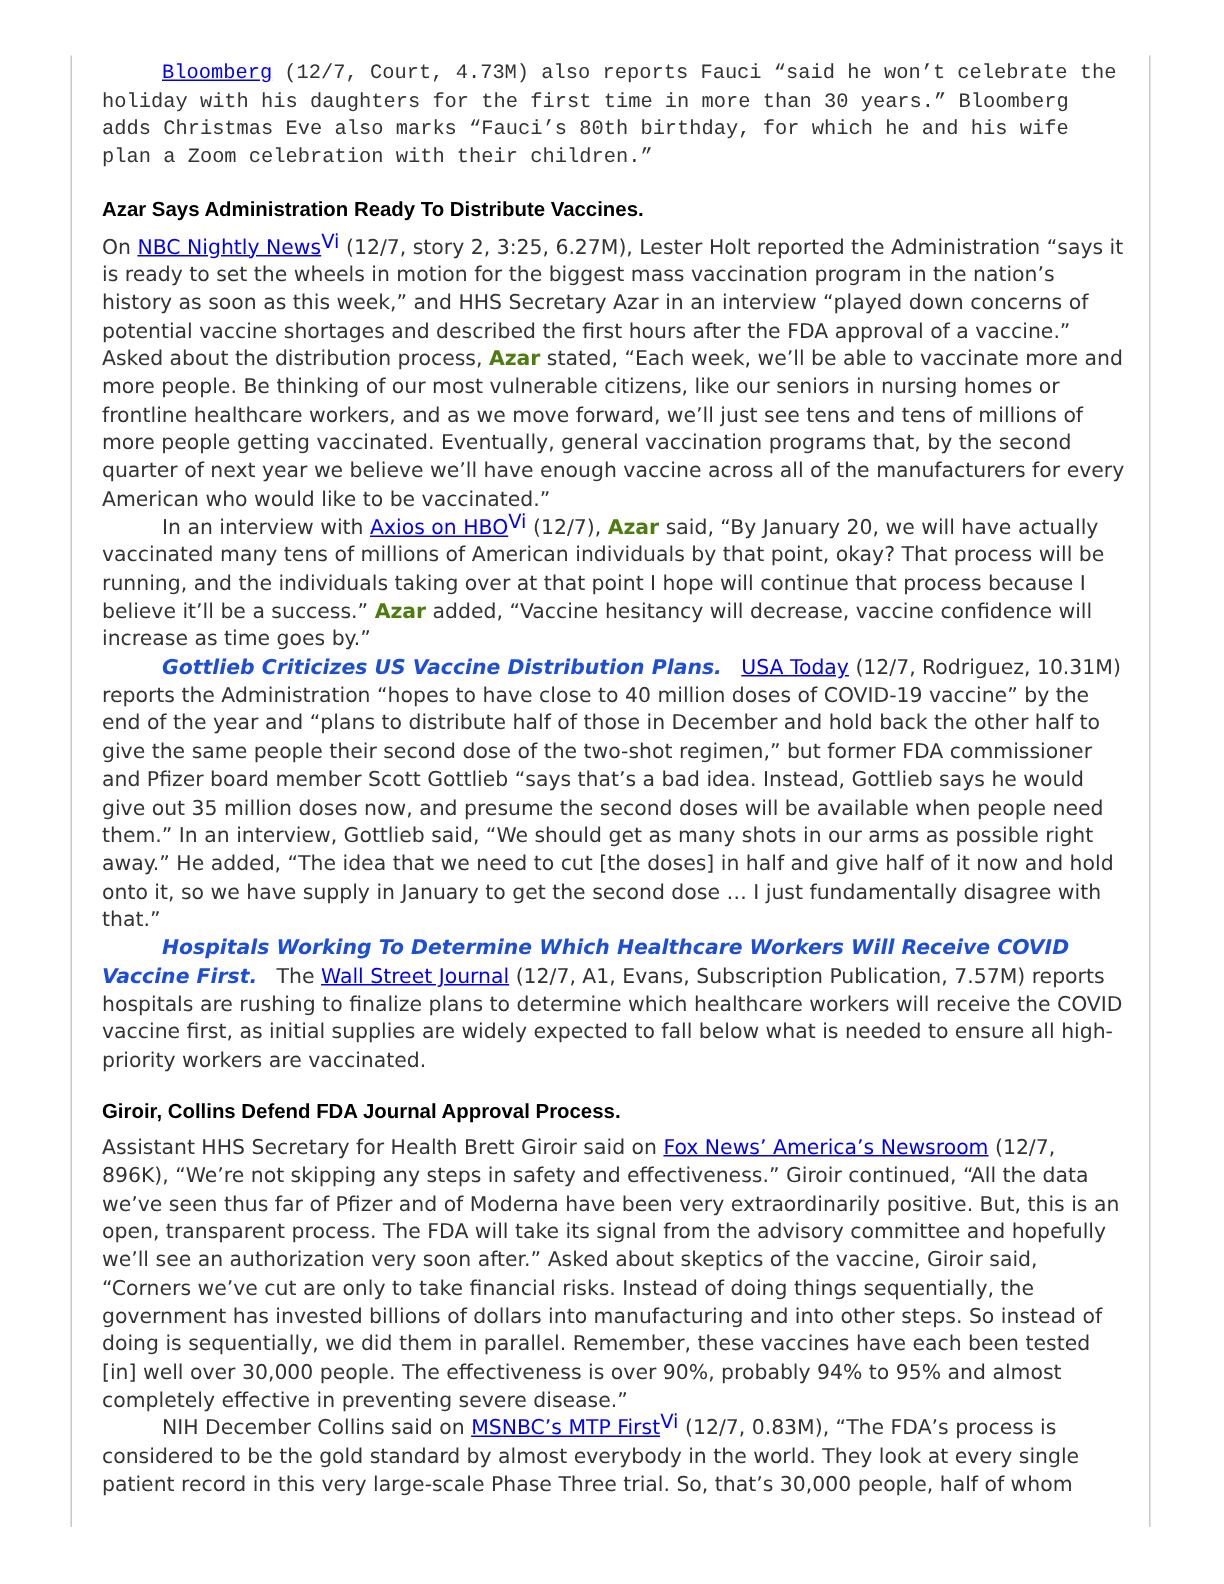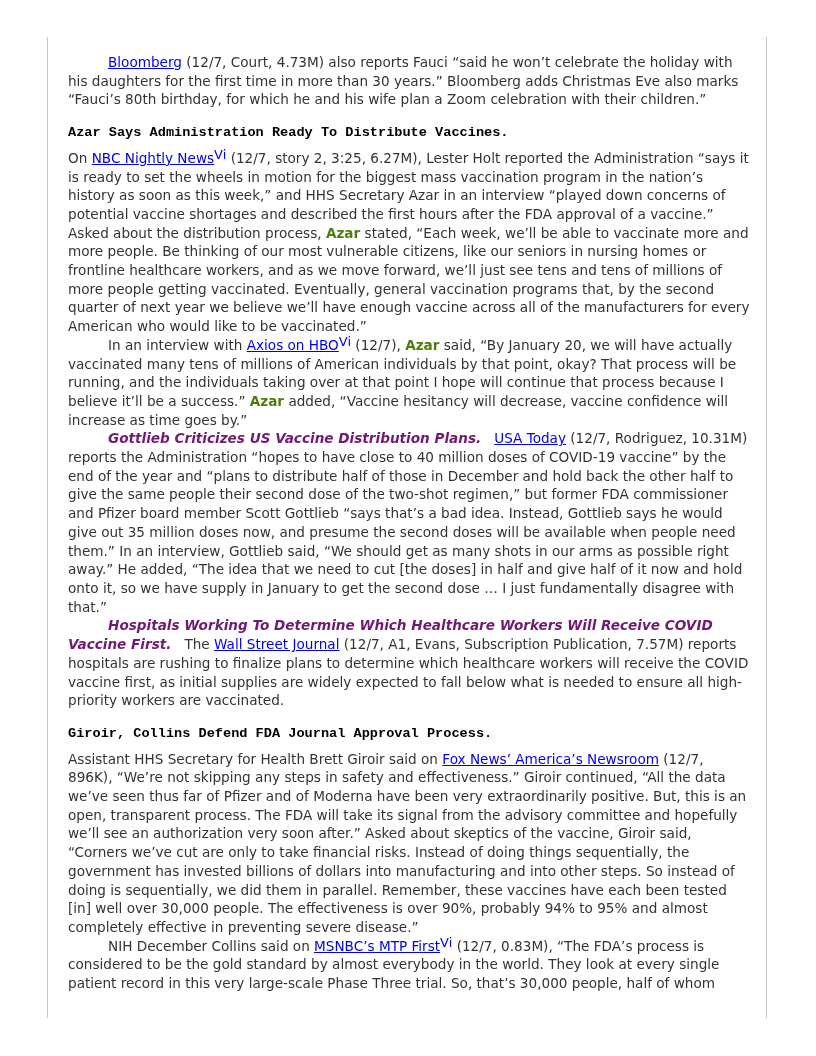--- a/index.html
+++ b/index.html
@@ -13,32 +13,32 @@
     position: absolute; left: 20px; top: 0; width: 682px;
     font-family: "DejaVu Sans", sans-serif; font-size: 13.6px; line-height: 18.7px;
     color: #333333;
   }
   p { margin: 0; }
   .indent { text-indent: 40px; }
   a.link { color: #0000ee; text-decoration: underline; cursor: pointer; }
   sup.vi { color: #0000ee; font-size: 13px; vertical-align: 4px; line-height: 0; }
   b.name { color: #4d7c0f; font-weight: bold; }
   h3.section {
-    font-family: Liberation Mono, monospace; font-size: 13.6px; font-weight: bold;
+    font-family: Liberation Sans, sans-serif; font-size: 13.6px; font-weight: bold;
     color: #000; margin: 15px 0 6px 0; line-height: 18.7px;
   }
-  .subhead { font-weight: bold; font-style: italic; color: #701a75; }
+  .subhead { font-weight: bold; font-style: italic; color: #1d4ed8; }
 </style>
 </head>
 <body>
 
 <div class="page">
   <div class="content">
 
-    <p class="indent" style="margin-top:16px;">
+    <p class="indent" style="margin-top:4px;font-family:Liberation Mono, monospace;">
       <a class="link">Bloomberg</a><span> (12/7, Court, 4.73M) also reports Fauci “said he won’t celebrate the holiday with his daughters for the first time in more than 30 years.” Bloomberg adds Christmas Eve also marks “Fauci’s 80th birthday, for which he and his wife plan a Zoom celebration with their children.”</span>
     </p>
 
     <h3 class="section">Azar Says Administration Ready To Distribute Vaccines.</h3>
 
     <p>
       <span>On </span><a class="link">NBC Nightly News</a><sup class="vi">Vi</sup><span> (12/7, story 2, 3:25, 6.27M), Lester Holt reported the Administration “says it is ready to set the wheels in motion for the biggest mass vaccination program in the nation’s history as soon as this week,” and HHS Secretary Azar in an interview “played down concerns of potential vaccine shortages and described the first hours after the FDA approval of a vaccine.” Asked about the distribution process, </span><b class="name">Azar</b><span> stated, “Each week, we’ll be able to vaccinate more and more people. Be thinking of our most vulnerable citizens, like our seniors in nursing homes or frontline healthcare workers, and as we move forward, we’ll just see tens and tens of millions of more people getting vaccinated. Eventually, general vaccination programs that, by the second quarter of next year we believe we’ll have enough vaccine across all of the manufacturers for every American who would like to be vaccinated.”</span>
     </p>
 
     <p class="indent">

